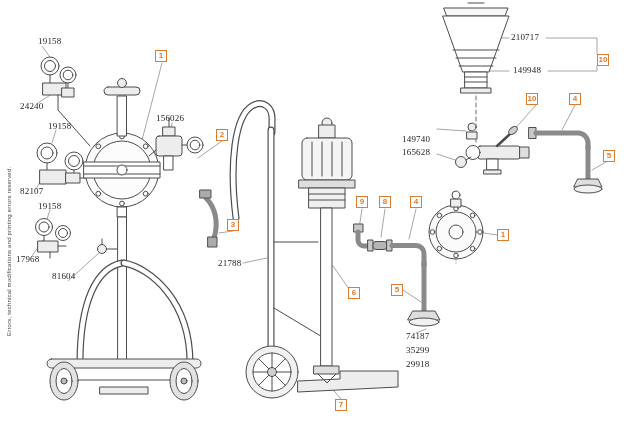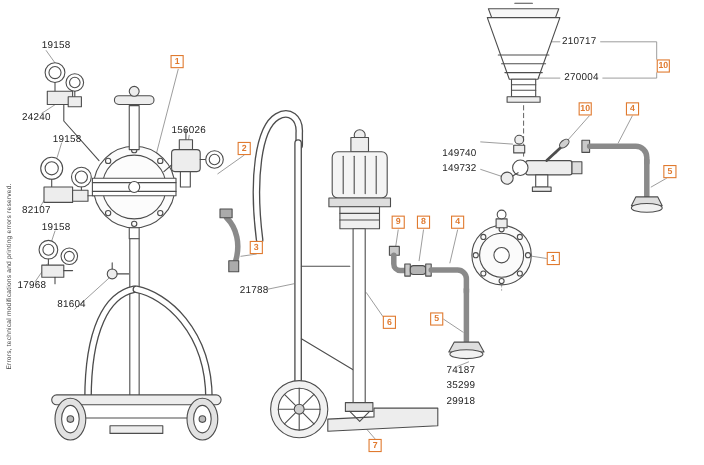--- a/index.html
+++ b/index.html
@@ -7,21 +7,21 @@
     --line:#4D4D4D;
   }
   html,body{margin:0;padding:0;background:#fff;}
   .stage{
     position:relative;width:640px;height:423px;background:#fff;overflow:hidden;
     font-family:"Liberation Sans","DejaVu Sans",sans-serif;
   }
   .stage svg{position:absolute;left:0;top:0;}
   .plabel{
     position:absolute;font-size:9px;line-height:1;color:#1d1d1d;
-    white-space:nowrap;letter-spacing:.2px;
+    white-space:nowrap;letter-spacing:.2px;font-family:Liberation Serif, serif;
   }
   .callout{
     position:absolute;width:12px;height:12px;box-sizing:border-box;
     border:1px solid var(--orange);background:#fff;color:var(--orange);
     font-size:8px;font-weight:bold;display:flex;align-items:center;justify-content:center;
     line-height:1;
   }
   .footnote{
     position:absolute;left:6px;top:336px;transform:rotate(-90deg);transform-origin:0 0;
     font-size:6px;color:#444;white-space:nowrap;letter-spacing:.2px;
@@ -271,23 +271,23 @@
   <span class="plabel" style="left:38px;top:37px">19158</span>
   <span class="plabel" style="left:20px;top:102px">24240</span>
   <span class="plabel" style="left:48px;top:122px">19158</span>
   <span class="plabel" style="left:20px;top:187px">82107</span>
   <span class="plabel" style="left:38px;top:202px">19158</span>
   <span class="plabel" style="left:16px;top:255px">17968</span>
   <span class="plabel" style="left:52px;top:272px">81604</span>
   <span class="plabel" style="left:156px;top:114px">156026</span>
   <span class="plabel" style="left:218px;top:259px">21788</span>
   <span class="plabel" style="left:511px;top:33px">210717</span>
-  <span class="plabel" style="left:513px;top:66px">270004</span>
+  <span class="plabel" style="left:513px;top:66px">149948</span>
   <span class="plabel" style="left:402px;top:135px">149740</span>
-  <span class="plabel" style="left:402px;top:148px">149732</span>
+  <span class="plabel" style="left:402px;top:148px">165628</span>
   <span class="plabel" style="left:406px;top:332px">74187</span>
   <span class="plabel" style="left:406px;top:346px">35299</span>
   <span class="plabel" style="left:406px;top:360px">29918</span>
 
   <div class="callout" style="left:155px;top:50px">1</div>
   <div class="callout" style="left:216px;top:129px">2</div>
   <div class="callout" style="left:227px;top:219px">3</div>
   <div class="callout" style="left:356px;top:196px">9</div>
   <div class="callout" style="left:379px;top:196px">8</div>
   <div class="callout" style="left:410px;top:196px">4</div>

